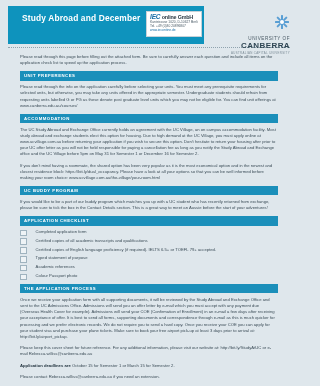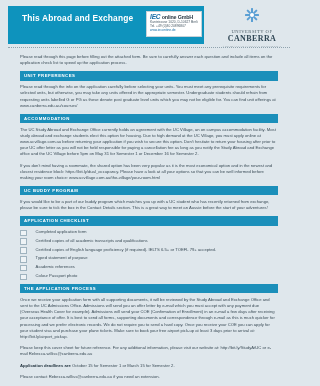--- a/index.html
+++ b/index.html
@@ -83,24 +83,23 @@
     font-size: 3.3px;
     color: #1b6fa8;
     line-height: 4.2px;
     white-space: nowrap;
   }
 
   
   .uc-logo {
     position: absolute;
     left: 206px;
-    top: 1px;
+    top: 8px;
     width: 76px;
-    text-align: center;
-    font-family: Liberation Serif, serif;
+    text-align: right;
   }
   .uc-mark {
     margin: 0 auto 2px auto;
     width: 16px;
     height: 16px;
   }
   .uc-name1 {
     font-size: 4.6px;
     color: #4b5b66;
     letter-spacing: 0.5px;
@@ -183,21 +182,21 @@
 </style>
 </head>
 <body>
 
 <div class="page">
 
   <div class="header">
     <div class="header-band"></div>
 
     <div class="header-title">
-      <div>This Abroad and Exchange</div>
+      <div>Study Abroad and December</div>
     </div>
 
     <div class="stamp">
       <div class="stamp-logo">
         <span class="mark">IEC</span>
         <span>online GmbH</span>
       </div>
       <div class="stamp-line">Kantstrasse 1020, D-10627 Berlin</div>
       <div class="stamp-line">Tel. +49 (0)30 20896807</div>
       <div class="stamp-url">www.iecontine.de</div>

